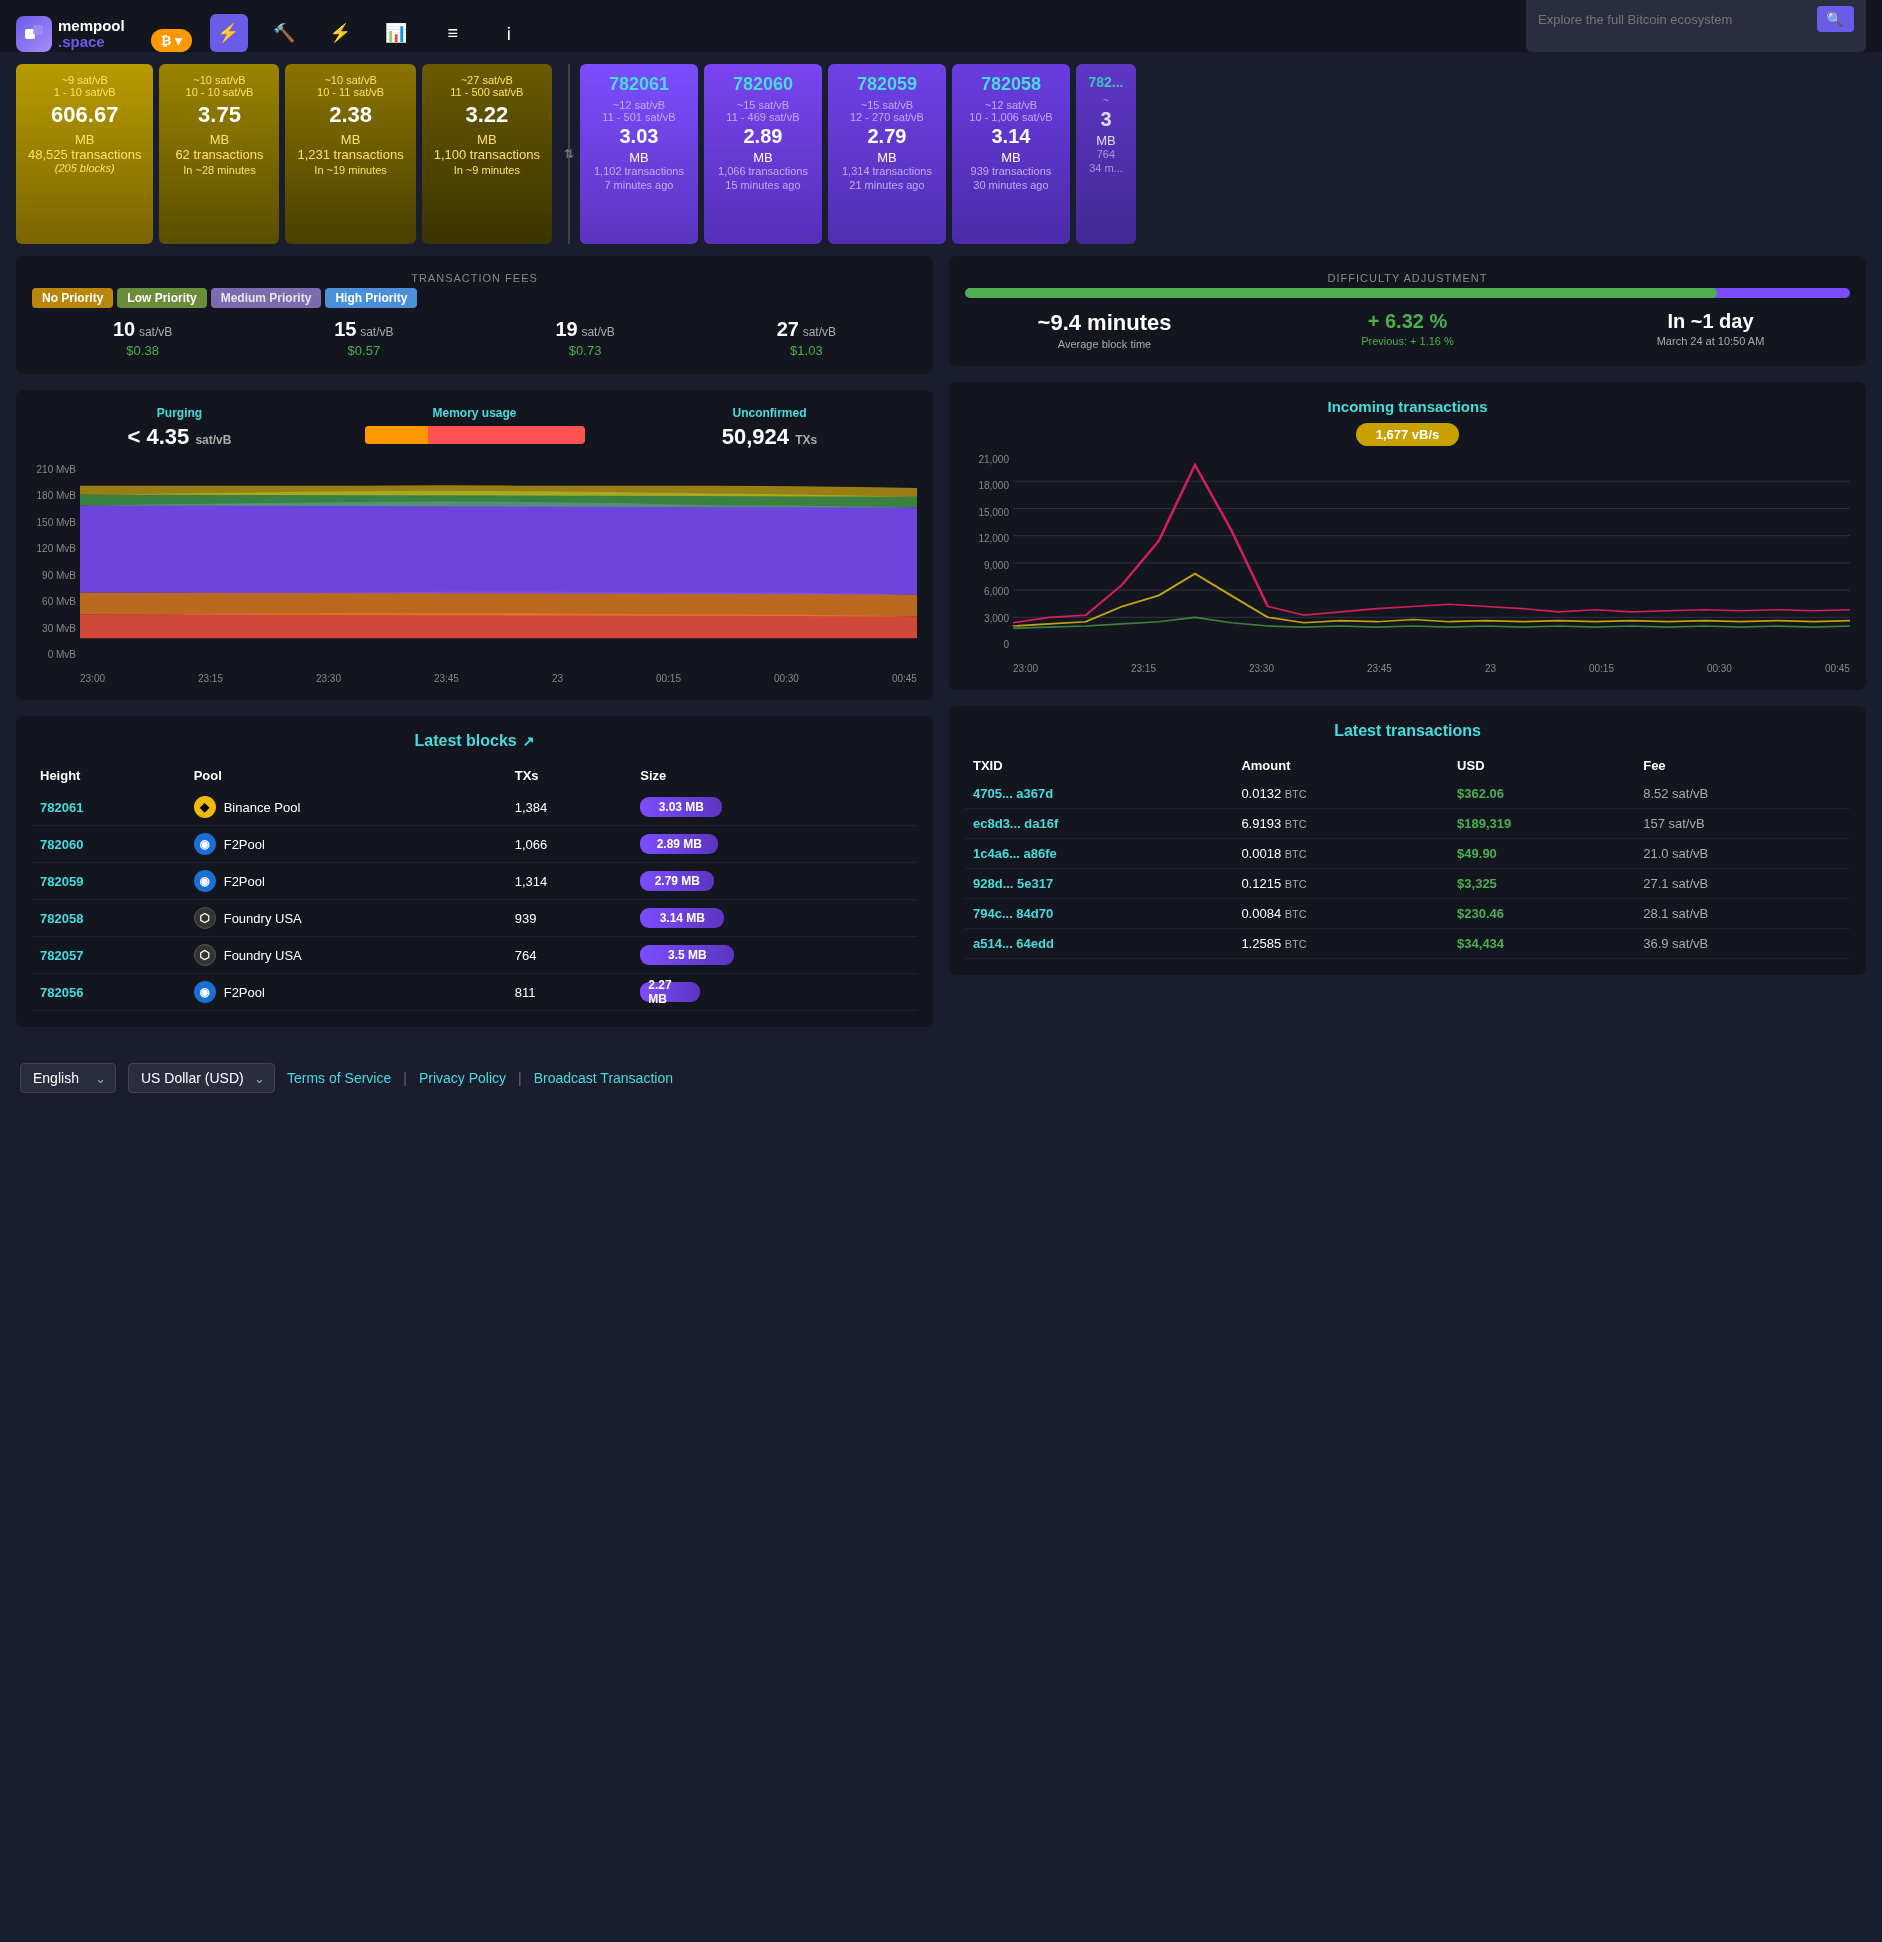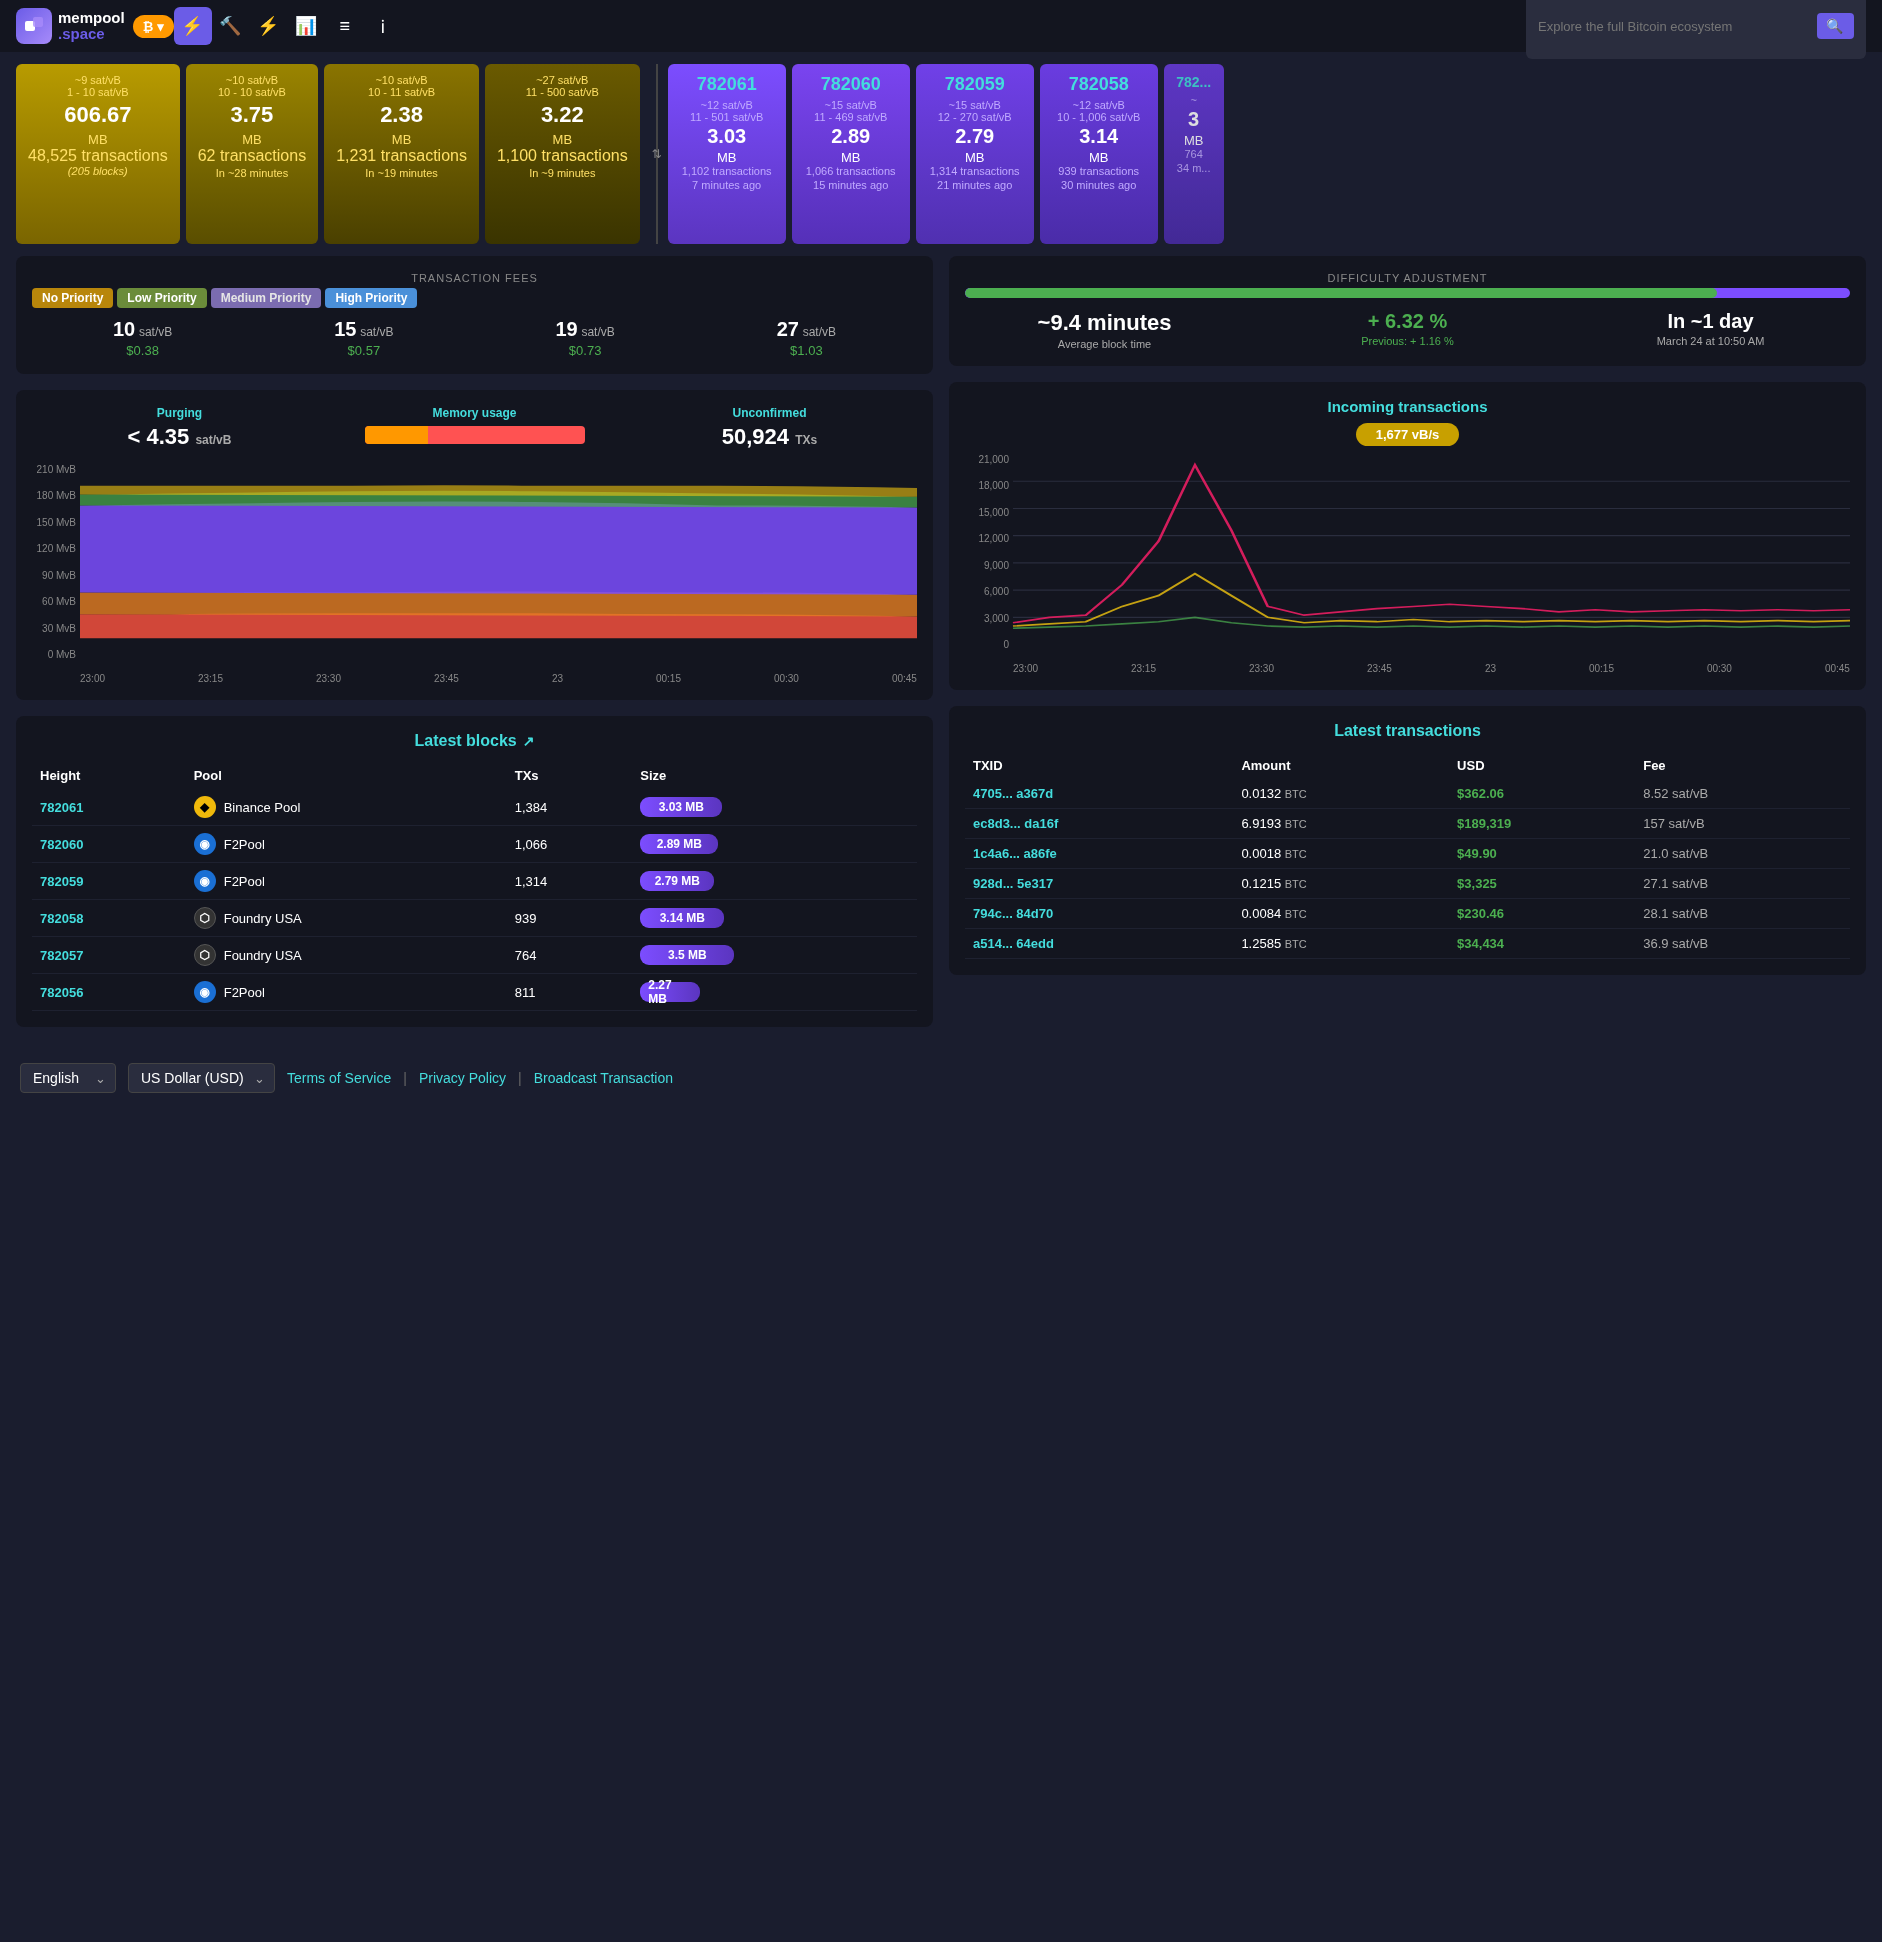--- a/index.html
+++ b/index.html
@@ -8,24 +8,24 @@
       color: #fff;
       font-family: 'Segoe UI', Arial, sans-serif;
       font-size: 13px;
       min-width: 1200px;
     }
 
     
     .header {
       background: #13151f;
       display: flex;
-      align-items: center;
+      align-items: flex-end;
       padding: 0 16px;
       height: 52px;
-      gap: 0;
+      gap: 18px;
     }
     .logo {
       display: flex;
       align-items: center;
       gap: 6px;
       margin-right: 8px;
     }
     .logo-icon {
       width: 36px; height: 36px;
       background: linear-gradient(135deg, #6b5ce7, #a78bfa);
@@ -92,21 +92,21 @@
       background: linear-gradient(180deg, #c8a000 0%, #7a6000 100%);
       border-radius: 6px;
       padding: 10px 12px;
       min-width: 120px;
       margin-right: 6px;
       text-align: center;
     }
     .mempool-block .sat-range { font-size: 11px; color: #ffe066; }
     .mempool-block .size { font-size: 22px; font-weight: 700; color: #fff; margin: 4px 0; }
     .mempool-block .unit { font-size: 13px; color: #ffe066; }
-    .mempool-block .txs { font-size: 16px; color: #ffe066; }
+    .mempool-block .txs { font-size: 13px; color: #ffe066; }
     .mempool-block .eta { font-size: 11px; color: #ffe066; margin-top: 2px; }
     .mempool-block .blocks { font-size: 11px; color: #ffe066; font-style: italic; }
     .mempool-block.b1 { background: linear-gradient(180deg, #b89b00 0%, #7a6500 100%); }
     .mempool-block.b2 { background: linear-gradient(180deg, #9a8400 0%, #5a4e00 100%); }
     .mempool-block.b3 { background: linear-gradient(180deg, #8a7400 0%, #4a4000 100%); }
     .mempool-block.b4 { background: linear-gradient(180deg, #6a5a00 0%, #3a3400 100%); }
 
     .confirmed-block {
       border-radius: 6px;
       padding: 10px 12px;

